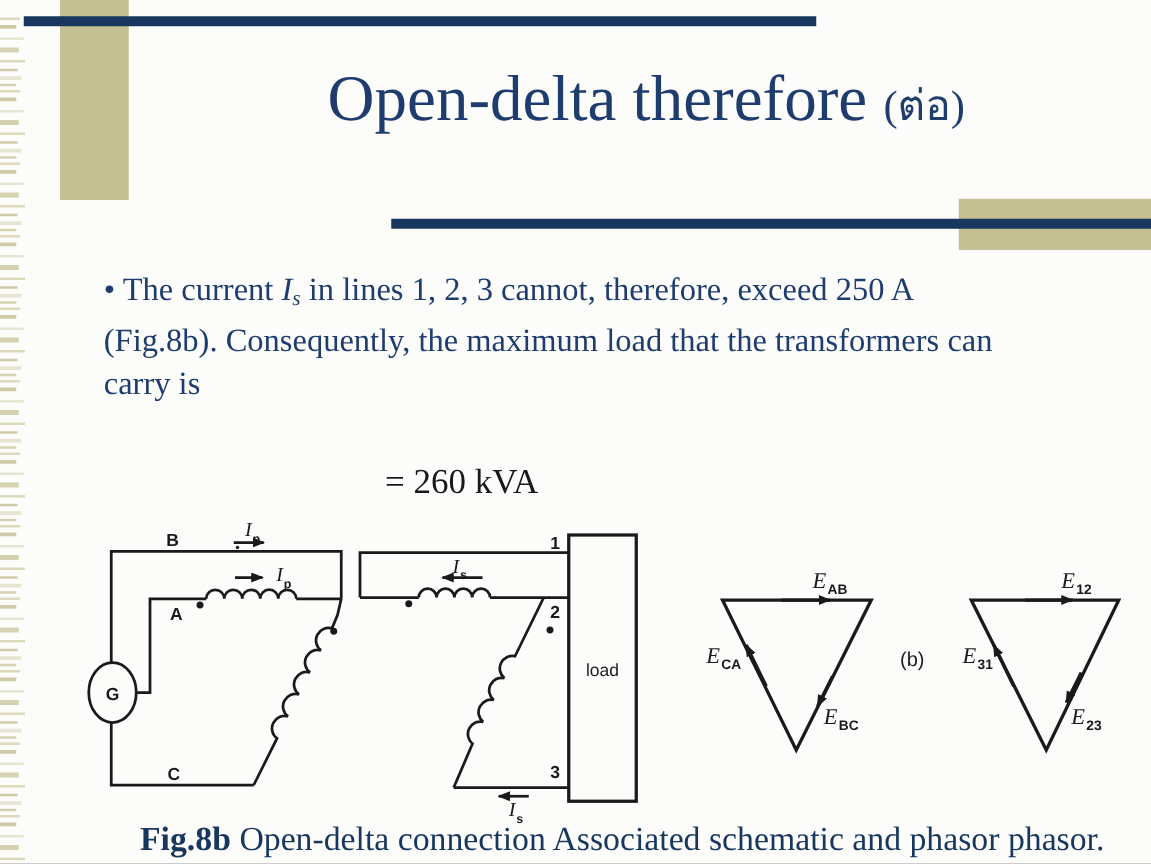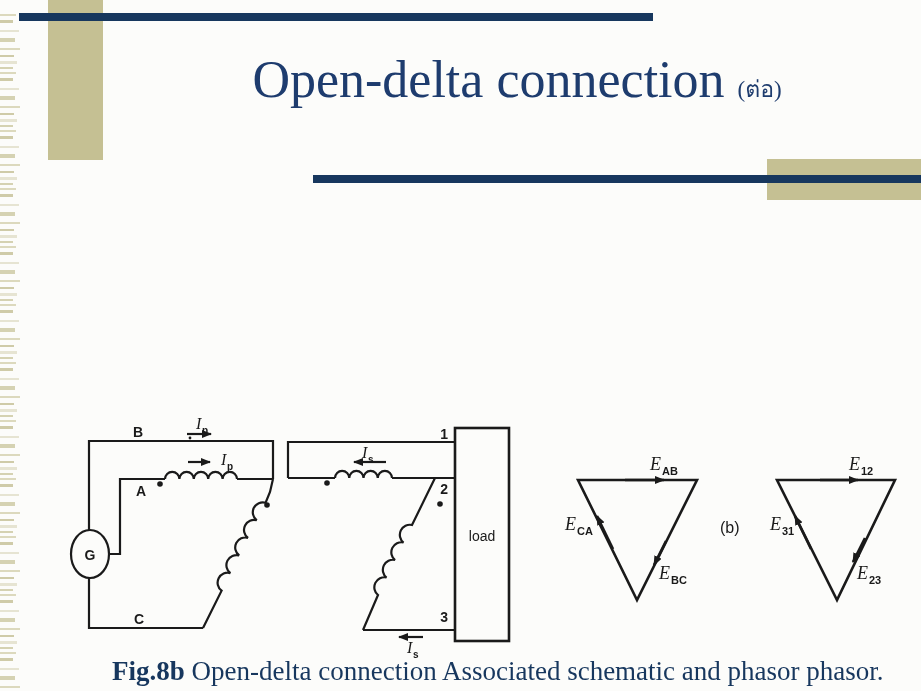--- a/index.html
+++ b/index.html
@@ -7,21 +7,21 @@
     position:relative;width:921px;height:691px;background:#fcfcfa;
     overflow:hidden;font-family:"Liberation Serif",serif;
   }
   .abs{position:absolute;}
   .bar-navy{background:#17375e;}
   .block-olive{background:#c5c093;}
   .title{
     left:117px;top:50px;width:800px;text-align:center;
     color:#1e3c6e;font-size:52px;line-height:60px;white-space:nowrap;
   }
-  .title .suffix{font-size:23px;}
+  .title .suffix{font-size:34px;}
   .bullet{
     left:83px;top:215px;width:820px;color:#1e3c6e;
     font-size:26px;line-height:34px;
   }
   .bullet .sub, .eq .subtle{font-size:17px;}
   .ivar{font-style:italic;}
   .sub{font-size:17px;vertical-align:-4px;}
   .eq{color:#191919;font-size:28px;white-space:nowrap;}
   .caption{
     left:112px;top:656px;color:#17375e;font-size:27px;white-space:nowrap;
@@ -138,24 +138,30 @@
       <div style="position: absolute; left: 0px; top: 676px; width: 15px; height: 4px; background: rgb(213, 210, 178);"></div>
       <div style="position: absolute; left: 0px; top: 686px; width: 20px; height: 2px; background: rgb(220, 217, 189);"></div>
     </div>
 
   <div class="abs block-olive" style="left:48px;top:0;width:55px;height:160px;"></div>
   <div class="abs bar-navy" style="left:19px;top:13px;width:634px;height:8px;"></div>
   <div class="abs block-olive" style="left:767px;top:159px;width:154px;height:41px;"></div>
   <div class="abs bar-navy" style="left:313px;top:175px;width:608px;height:8px;"></div>
 
   <div class="abs title">
-    <span>Open-delta connection </span><span class="suffix">(ต่อ)</span>
+    <span>Open-delta therefore </span><span class="suffix">(ต่อ)</span>
   </div>
 
-
+  <div class="abs bullet">
+    <div><span>• </span><span>The current </span><span class="ivar">I</span><span class="sub ivar">s</span><span> in lines 1, 2, 3 cannot, therefore, exceed 250 A</span></div>
+    <div>(Fig.8b). Consequently, the maximum load that the transformers can</div>
+    <div>carry is</div>
+  </div>
+
+  <div class="abs eq" style="left:308px;top:370px;">= 260 kVA</div>
 
   <svg class="abs" style="left:60px;top:410px;" width="861" height="250" viewBox="0 0 861 250">
     <defs>
       <marker id="arr" markerUnits="userSpaceOnUse" markerWidth="11" markerHeight="9" refX="9" refY="4" orient="auto">
         <path d="M0,0 L10,4 L0,8 Z" fill="#1a1a1a"></path>
       </marker>
     </defs>
 
     <g>
       <path class="wire" d="M29 120 L29 31 L213 31 L213 69"></path>

